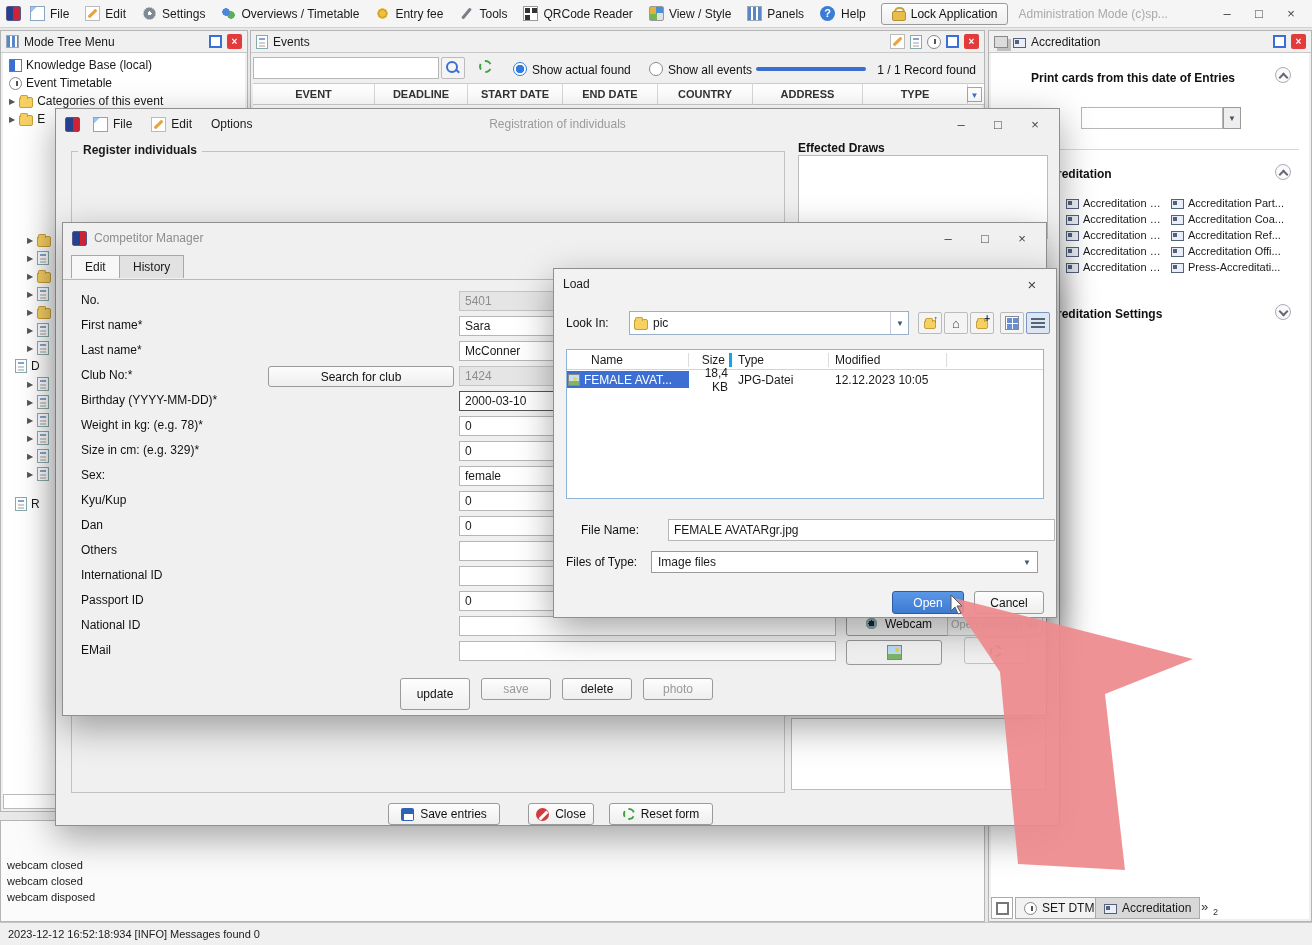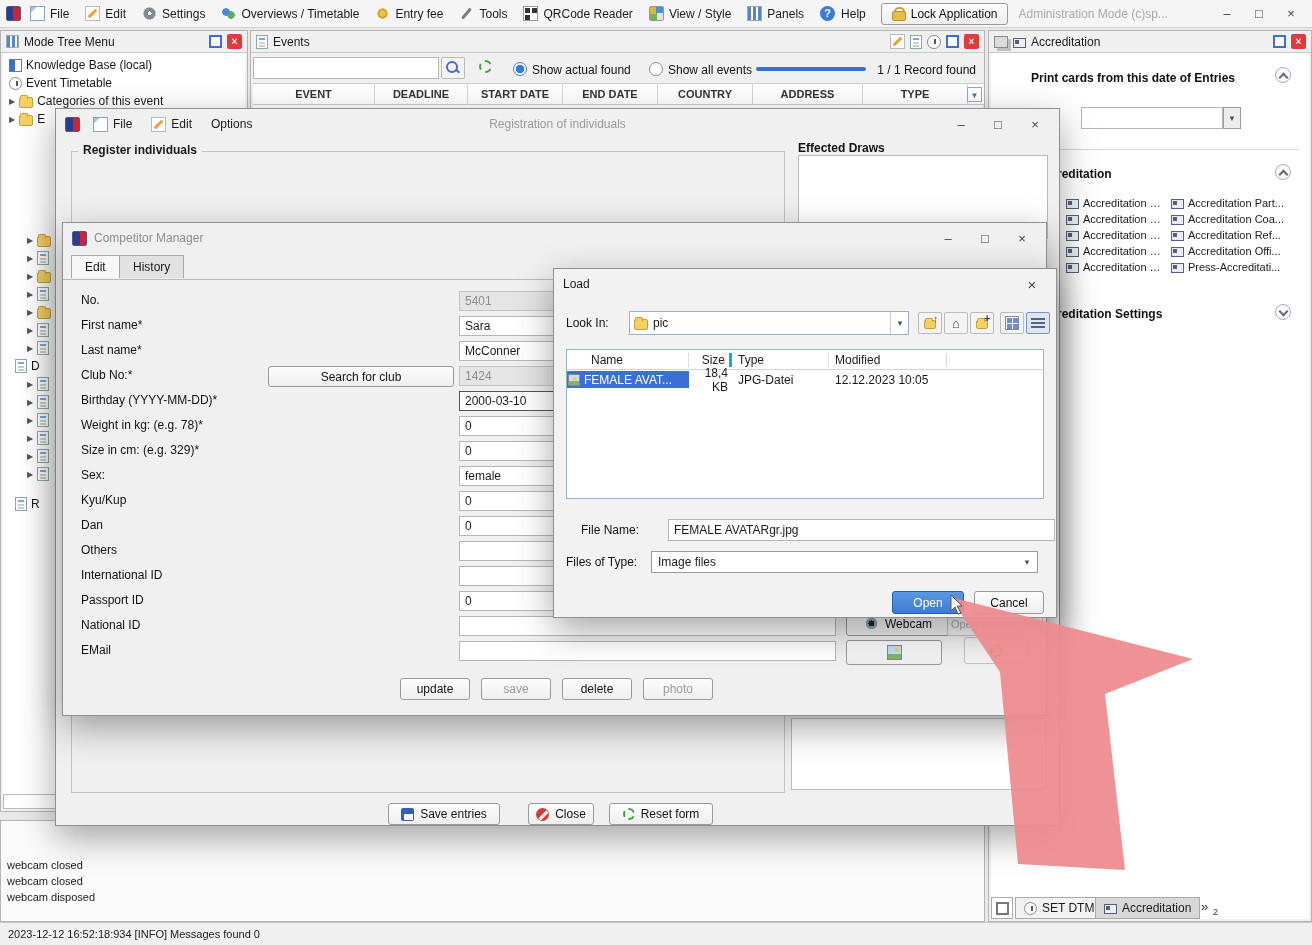--- a/index.html
+++ b/index.html
@@ -426,21 +426,21 @@
   <input class="tf" style="left: 396px; top: 318px; width: 377px;" value="">
   <div class="lbl a" style="left:18px;top:345px">International ID</div>
   <input class="tf" style="left: 396px; top: 343px; width: 377px;" value="">
   <div class="lbl a" style="left:18px;top:370px">Passport ID</div>
   <input class="tf" style="left: 396px; top: 368px; width: 377px;" value="0">
   <div class="lbl a" style="left:18px;top:395px">National ID</div>
   <input class="tf" style="left: 396px; top: 393px; width: 377px;" value="">
   <div class="lbl a" style="left:18px;top:420px">EMail</div>
   <input class="tf" style="left: 396px; top: 418px; width: 377px;" value="">
 
-  <span class="btn a" style="left:337px;top:455px;width:70px;height:22px">update</span>
+  <span class="btn a" style="left:337px;top:455px;width:70px;height:32px">update</span>
   <span class="btn gray a" style="left:418px;top:455px;width:70px;height:22px">save</span>
   <span class="btn a" style="left:499px;top:455px;width:70px;height:22px">delete</span>
   <span class="btn gray a" style="left:580px;top:455px;width:70px;height:22px">photo</span>
 
   <span class="btn a" style="left:783px;top:388px;width:104px;height:25px">
       <span class="ic ic-cam"></span>
       <span>Webcam</span>
     </span>
   <span class="btn dis a" style="left:884px;top:388px;width:96px;height:25px;font-size:11px">Open selected file</span>
   <span class="btn a" style="left:783px;top:417px;width:96px;height:25px">

